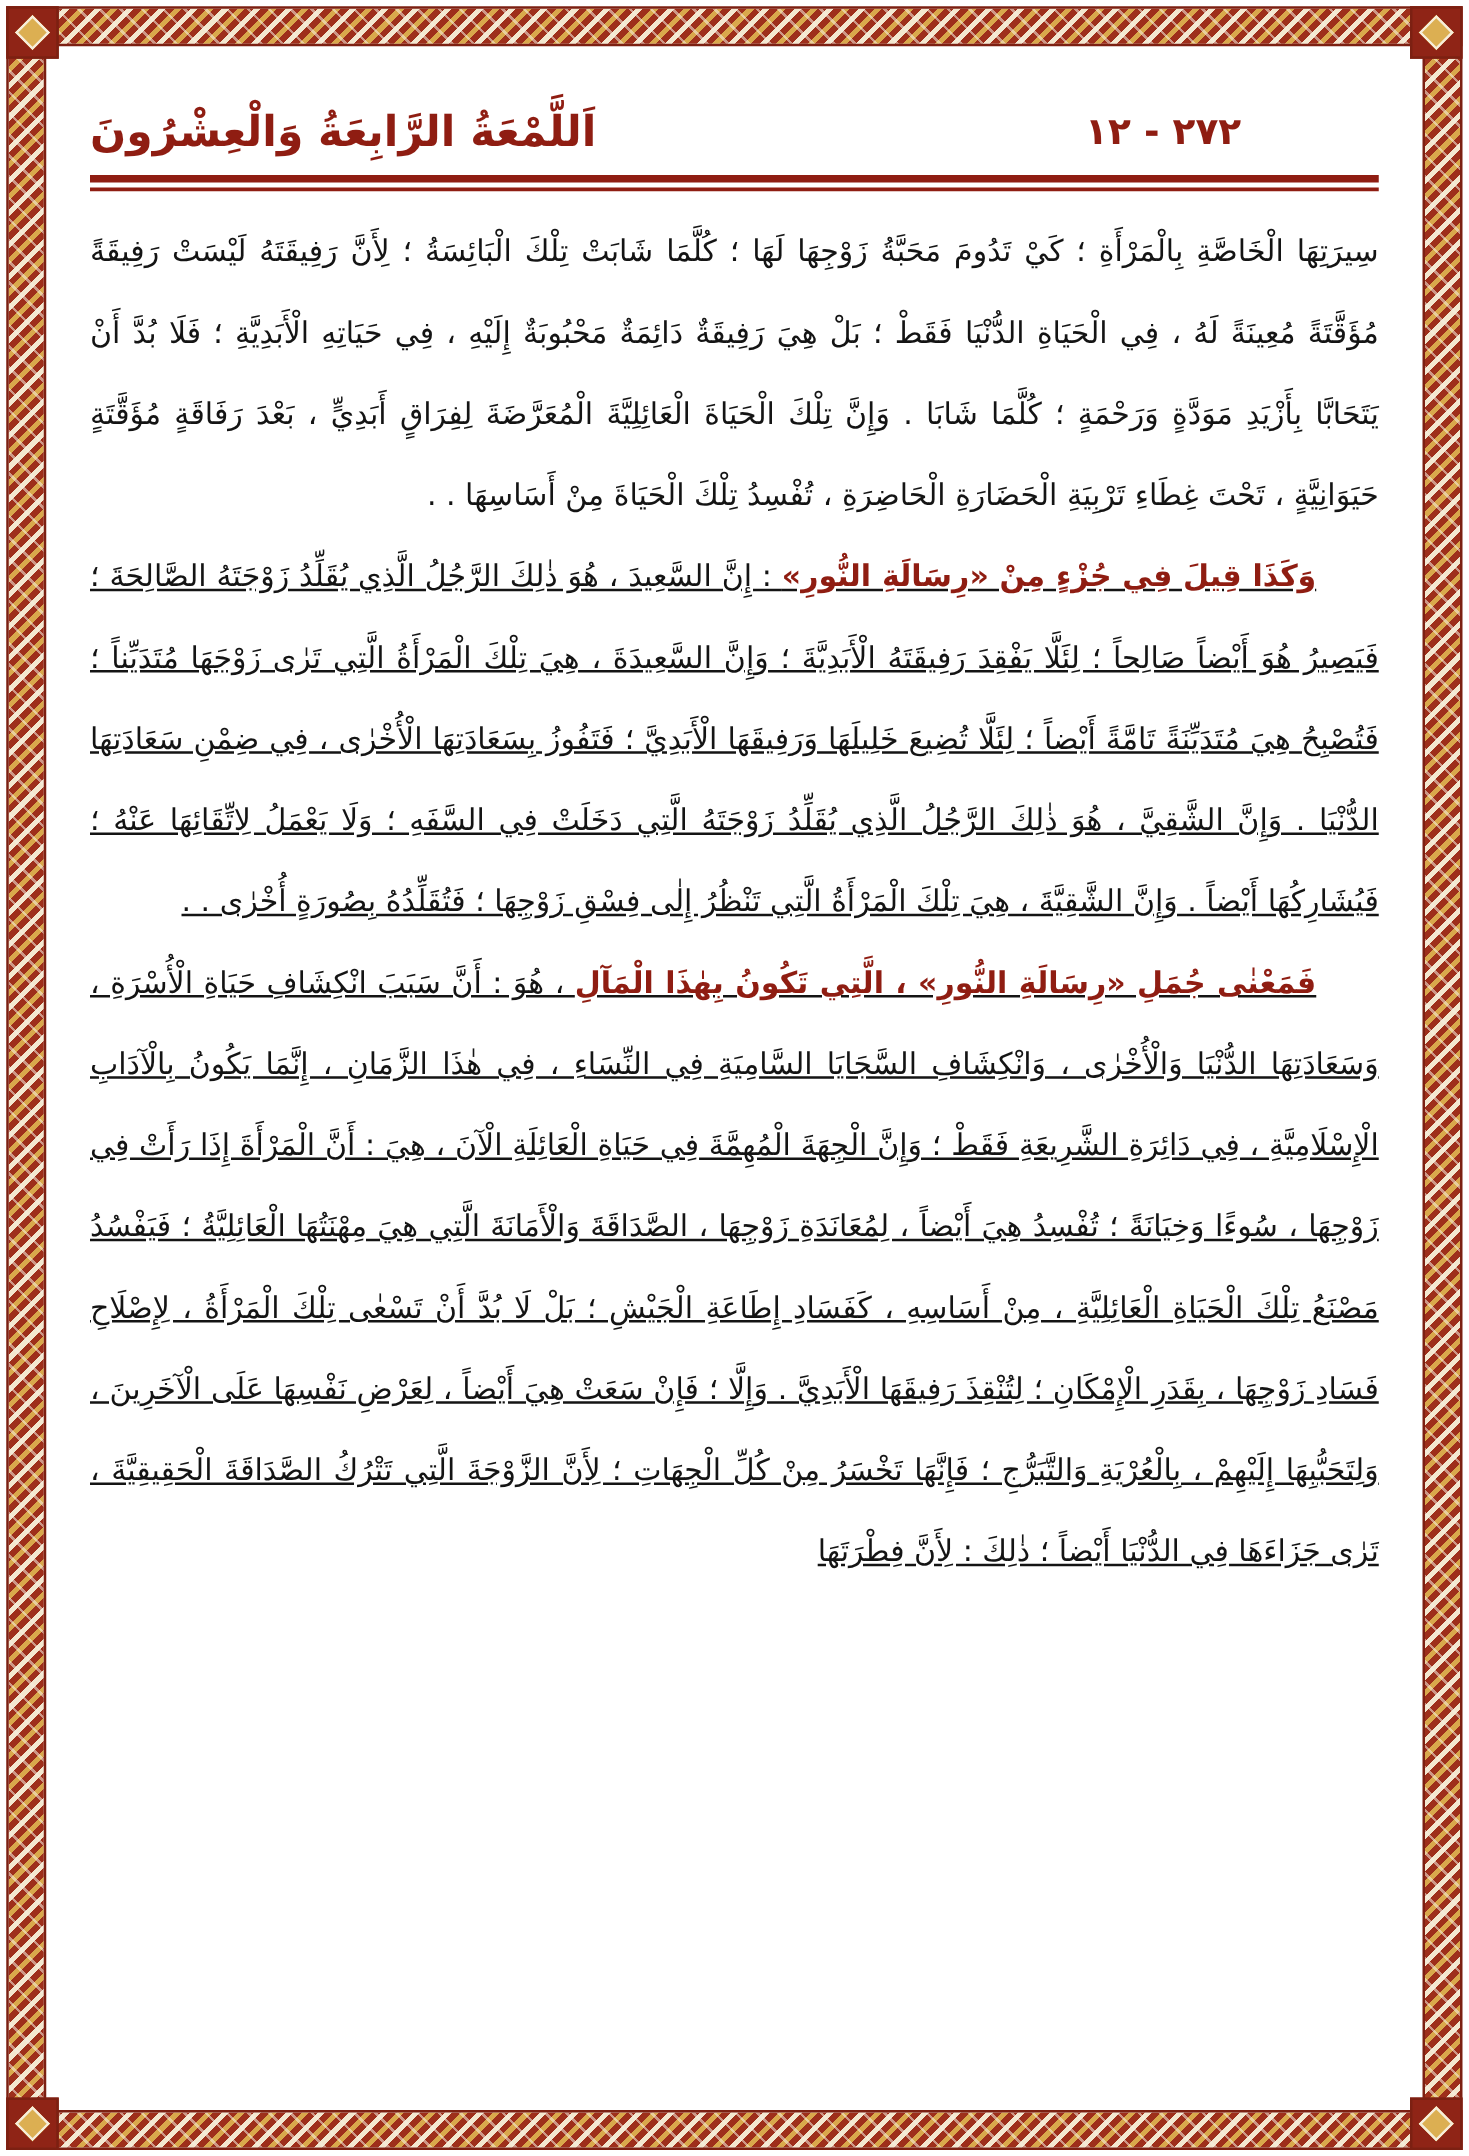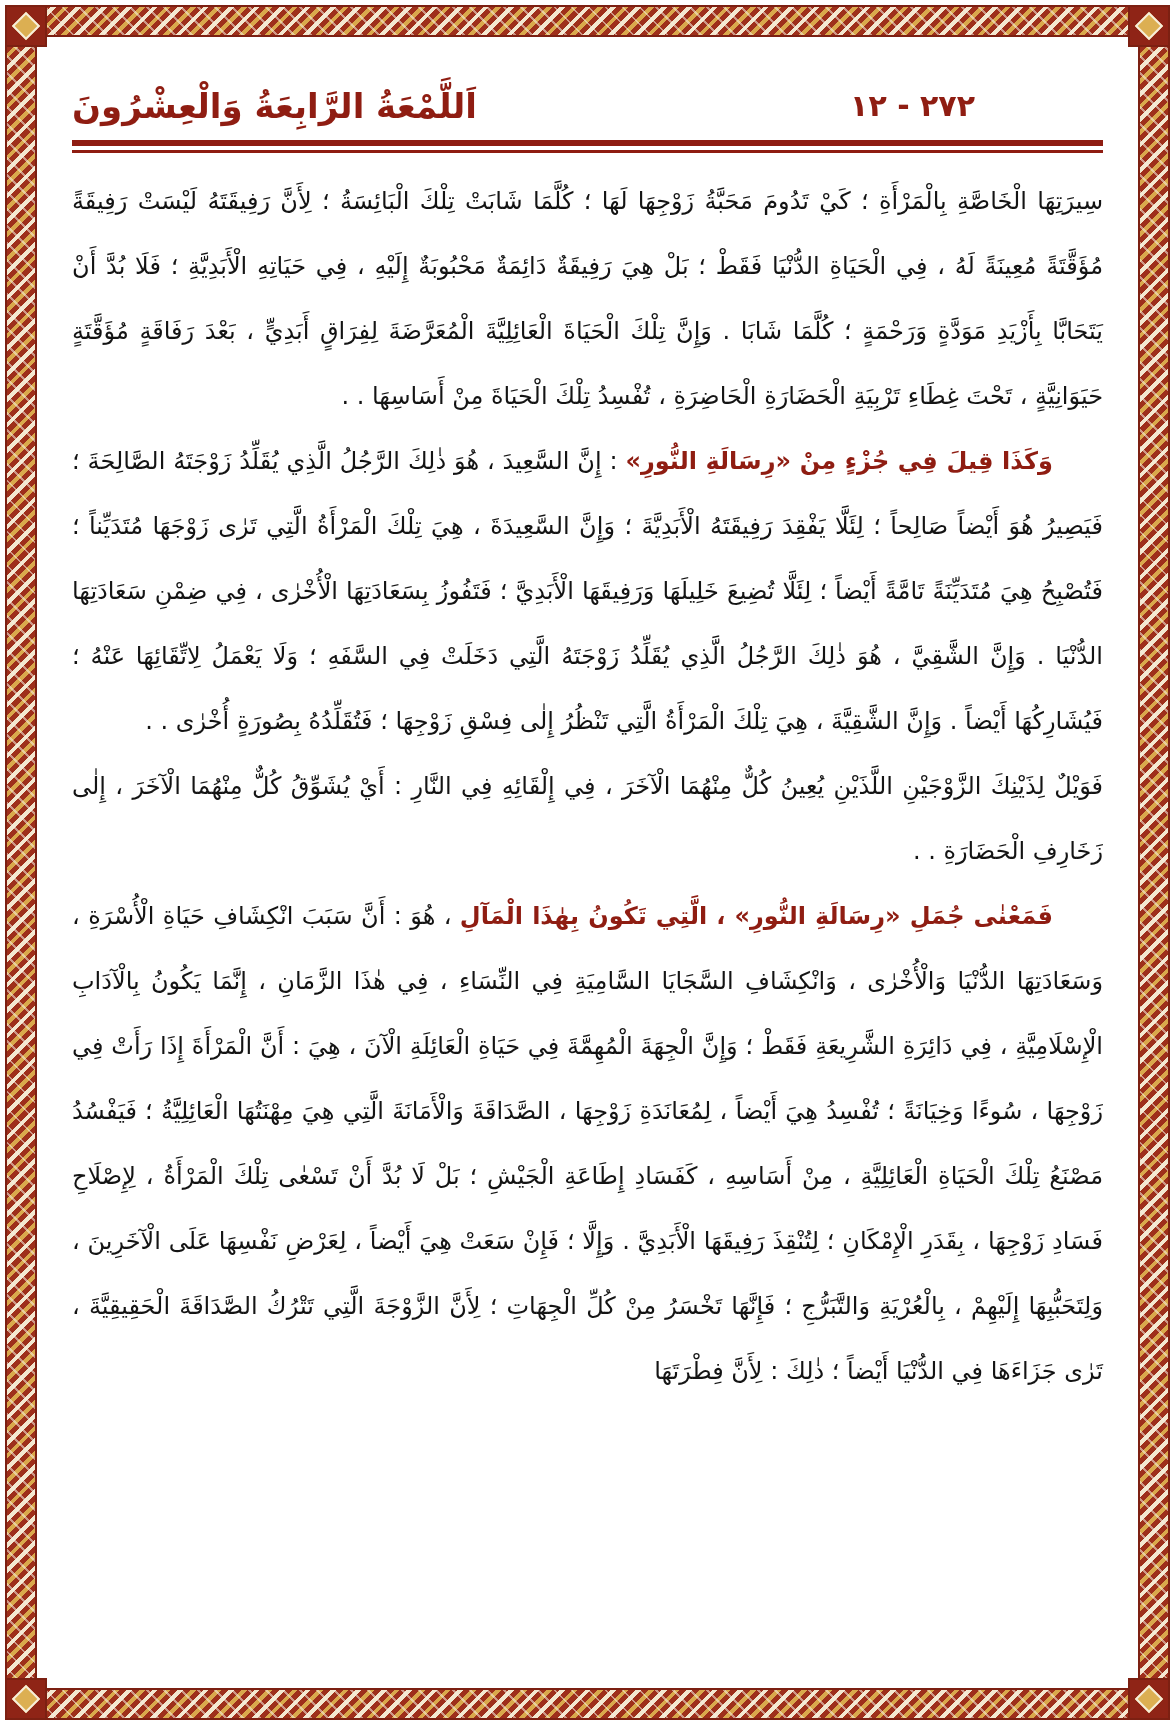--- a/index.html
+++ b/index.html
@@ -47,40 +47,40 @@
   }
   .header { position:relative; height:62px; }
   .page-title {
     text-align:left;
     font-size:34px; font-weight:bold;
     color:#8f1d12;
     letter-spacing:0;
     line-height:60px;
   }
   .page-number {
-    position:absolute; top:0; right:128px;
+    position:absolute; top:0; right:110px;
     font-size:30px; font-weight:bold;
     color:#8f1d12;
     line-height:60px;
   }
   .double-rule {
     height:4px;
     border-top:6px solid #8f1d12;
     border-bottom:3px solid #8f1d12;
     margin-top:2px;
   }
   .body-text {
     margin-top:16px;
     font-size:24px;
     line-height:65px;
     color:#141414;
     text-align:justify;
   }
   .body-text p { margin:0; }
-  .body-text p.indented { text-indent:50px; }
+  .body-text p.indented { text-indent:50px;text-decoration:underline; }
   .lead { color:#8f1d12; font-weight:bold; }
 </style>
 </head>
 <body>
 
 <div class="sheet">
 
   <div class="edge edge-top"></div>
   <div class="edge edge-bottom"></div>
   <div class="edge edge-left"></div>
@@ -92,18 +92,17 @@
 
   <div class="content">
     <div class="header">
       <div class="page-number">٢٧٢ - ١٢</div>
       <div class="page-title">اَللَّمْعَةُ الرَّابِعَةُ وَالْعِشْرُونَ</div>
     </div>
     <div class="double-rule"></div>
     <div class="body-text">
         <p>سِيرَتِهَا الْخَاصَّةِ بِالْمَرْأَةِ ؛ كَيْ تَدُومَ مَحَبَّةُ زَوْجِهَا لَهَا ؛ كُلَّمَا شَابَتْ تِلْكَ الْبَائِسَةُ ؛ لِأَنَّ رَفِيقَتَهُ لَيْسَتْ رَفِيقَةً مُؤَقَّتَةً مُعِينَةً لَهُ ، فِي الْحَيَاةِ الدُّنْيَا فَقَطْ ؛ بَلْ هِيَ رَفِيقَةٌ دَائِمَةٌ مَحْبُوبَةٌ إِلَيْهِ ، فِي حَيَاتِهِ الْأَبَدِيَّةِ ؛ فَلَا بُدَّ أَنْ يَتَحَابَّا بِأَزْيَدِ مَوَدَّةٍ وَرَحْمَةٍ ؛ كُلَّمَا شَابَا . وَإِنَّ تِلْكَ الْحَيَاةَ الْعَائِلِيَّةَ الْمُعَرَّضَةَ لِفِرَاقٍ أَبَدِيٍّ ، بَعْدَ رَفَاقَةٍ مُؤَقَّتَةٍ حَيَوَانِيَّةٍ ، تَحْتَ غِطَاءِ تَرْبِيَةِ الْحَضَارَةِ الْحَاضِرَةِ ، تُفْسِدُ تِلْكَ الْحَيَاةَ مِنْ أَسَاسِهَا . .</p>
         <p class="indented"><span class="lead">وَكَذَا قِيلَ فِي جُزْءٍ مِنْ «رِسَالَةِ النُّورِ»</span> : إِنَّ السَّعِيدَ ، هُوَ ذٰلِكَ الرَّجُلُ الَّذِي يُقَلِّدُ زَوْجَتَهُ الصَّالِحَةَ ؛ فَيَصِيرُ هُوَ أَيْضاً صَالِحاً ؛ لِئَلَّا يَفْقِدَ رَفِيقَتَهُ الْأَبَدِيَّةَ ؛ وَإِنَّ السَّعِيدَةَ ، هِيَ تِلْكَ الْمَرْأَةُ الَّتِي تَرٰى زَوْجَهَا مُتَدَيِّناً ؛ فَتُصْبِحُ هِيَ مُتَدَيِّنَةً تَامَّةً أَيْضاً ؛ لِئَلَّا تُضِيعَ خَلِيلَهَا وَرَفِيقَهَا الْأَبَدِيَّ ؛ فَتَفُوزُ بِسَعَادَتِهَا الْأُخْرٰى ، فِي ضِمْنِ سَعَادَتِهَا الدُّنْيَا . وَإِنَّ الشَّقِيَّ ، هُوَ ذٰلِكَ الرَّجُلُ الَّذِي يُقَلِّدُ زَوْجَتَهُ الَّتِي دَخَلَتْ فِي السَّفَهِ ؛ وَلَا يَعْمَلُ لِاتِّقَائِهَا عَنْهُ ؛ فَيُشَارِكُهَا أَيْضاً . وَإِنَّ الشَّقِيَّةَ ، هِيَ تِلْكَ الْمَرْأَةُ الَّتِي تَنْظُرُ إِلٰى فِسْقِ زَوْجِهَا ؛ فَتُقَلِّدُهُ بِصُورَةٍ أُخْرٰى . .</p>
-        <p>فَوَيْلٌ لِذَيْنِكَ الزَّوْجَيْنِ اللَّذَيْنِ يُعِينُ كُلٌّ مِنْهُمَا الْآخَرَ ، فِي إِلْقَائِهِ فِي النَّارِ : أَيْ يُشَوِّقُ كُلٌّ مِنْهُمَا الْآخَرَ ، إِلٰى زَخَارِفِ الْحَضَارَةِ . .</p>
         <p class="indented"><span class="lead">فَمَعْنٰى جُمَلِ «رِسَالَةِ النُّورِ» ، الَّتِي تَكُونُ بِهٰذَا الْمَآلِ</span> ، هُوَ : أَنَّ سَبَبَ انْكِشَافِ حَيَاةِ الْأُسْرَةِ ، وَسَعَادَتِهَا الدُّنْيَا وَالْأُخْرٰى ، وَانْكِشَافِ السَّجَايَا السَّامِيَةِ فِي النِّسَاءِ ، فِي هٰذَا الزَّمَانِ ، إِنَّمَا يَكُونُ بِالْآدَابِ الْإِسْلَامِيَّةِ ، فِي دَائِرَةِ الشَّرِيعَةِ فَقَطْ ؛ وَإِنَّ الْجِهَةَ الْمُهِمَّةَ فِي حَيَاةِ الْعَائِلَةِ الْآنَ ، هِيَ : أَنَّ الْمَرْأَةَ إِذَا رَأَتْ فِي زَوْجِهَا ، سُوءًا وَخِيَانَةً ؛ تُفْسِدُ هِيَ أَيْضاً ، لِمُعَانَدَةِ زَوْجِهَا ، الصَّدَاقَةَ وَالْأَمَانَةَ الَّتِي هِيَ مِهْنَتُهَا الْعَائِلِيَّةُ ؛ فَيَفْسُدُ مَصْنَعُ تِلْكَ الْحَيَاةِ الْعَائِلِيَّةِ ، مِنْ أَسَاسِهِ ، كَفَسَادِ إِطَاعَةِ الْجَيْشِ ؛ بَلْ لَا بُدَّ أَنْ تَسْعٰى تِلْكَ الْمَرْأَةُ ، لِإِصْلَاحِ فَسَادِ زَوْجِهَا ، بِقَدَرِ الْإِمْكَانِ ؛ لِتُنْقِذَ رَفِيقَهَا الْأَبَدِيَّ . وَإِلَّا ؛ فَإِنْ سَعَتْ هِيَ أَيْضاً ، لِعَرْضِ نَفْسِهَا عَلَى الْآخَرِينَ ، وَلِتَحَبُّبِهَا إِلَيْهِمْ ، بِالْعُرْيَةِ وَالتَّبَرُّجِ ؛ فَإِنَّهَا تَخْسَرُ مِنْ كُلِّ الْجِهَاتِ ؛ لِأَنَّ الزَّوْجَةَ الَّتِي تَتْرُكُ الصَّدَاقَةَ الْحَقِيقِيَّةَ ، تَرٰى جَزَاءَهَا فِي الدُّنْيَا أَيْضاً ؛ ذٰلِكَ : لِأَنَّ فِطْرَتَهَا</p>
       </div>
   </div>
 
 </div>
 
 </body></html>

